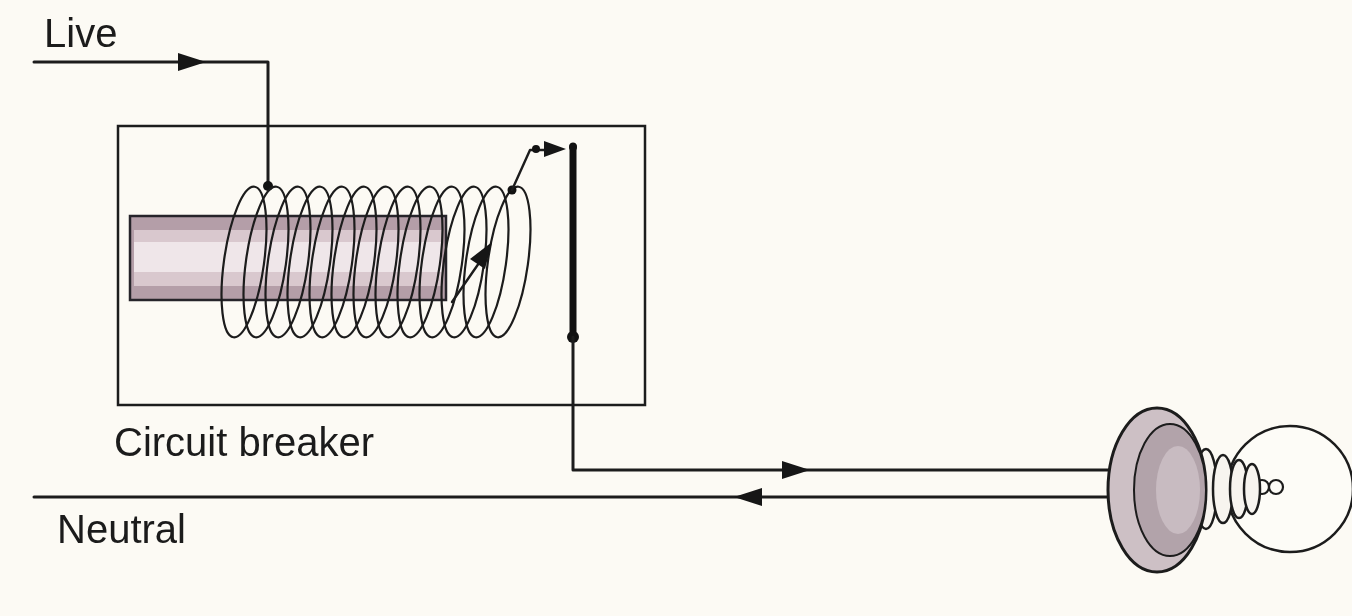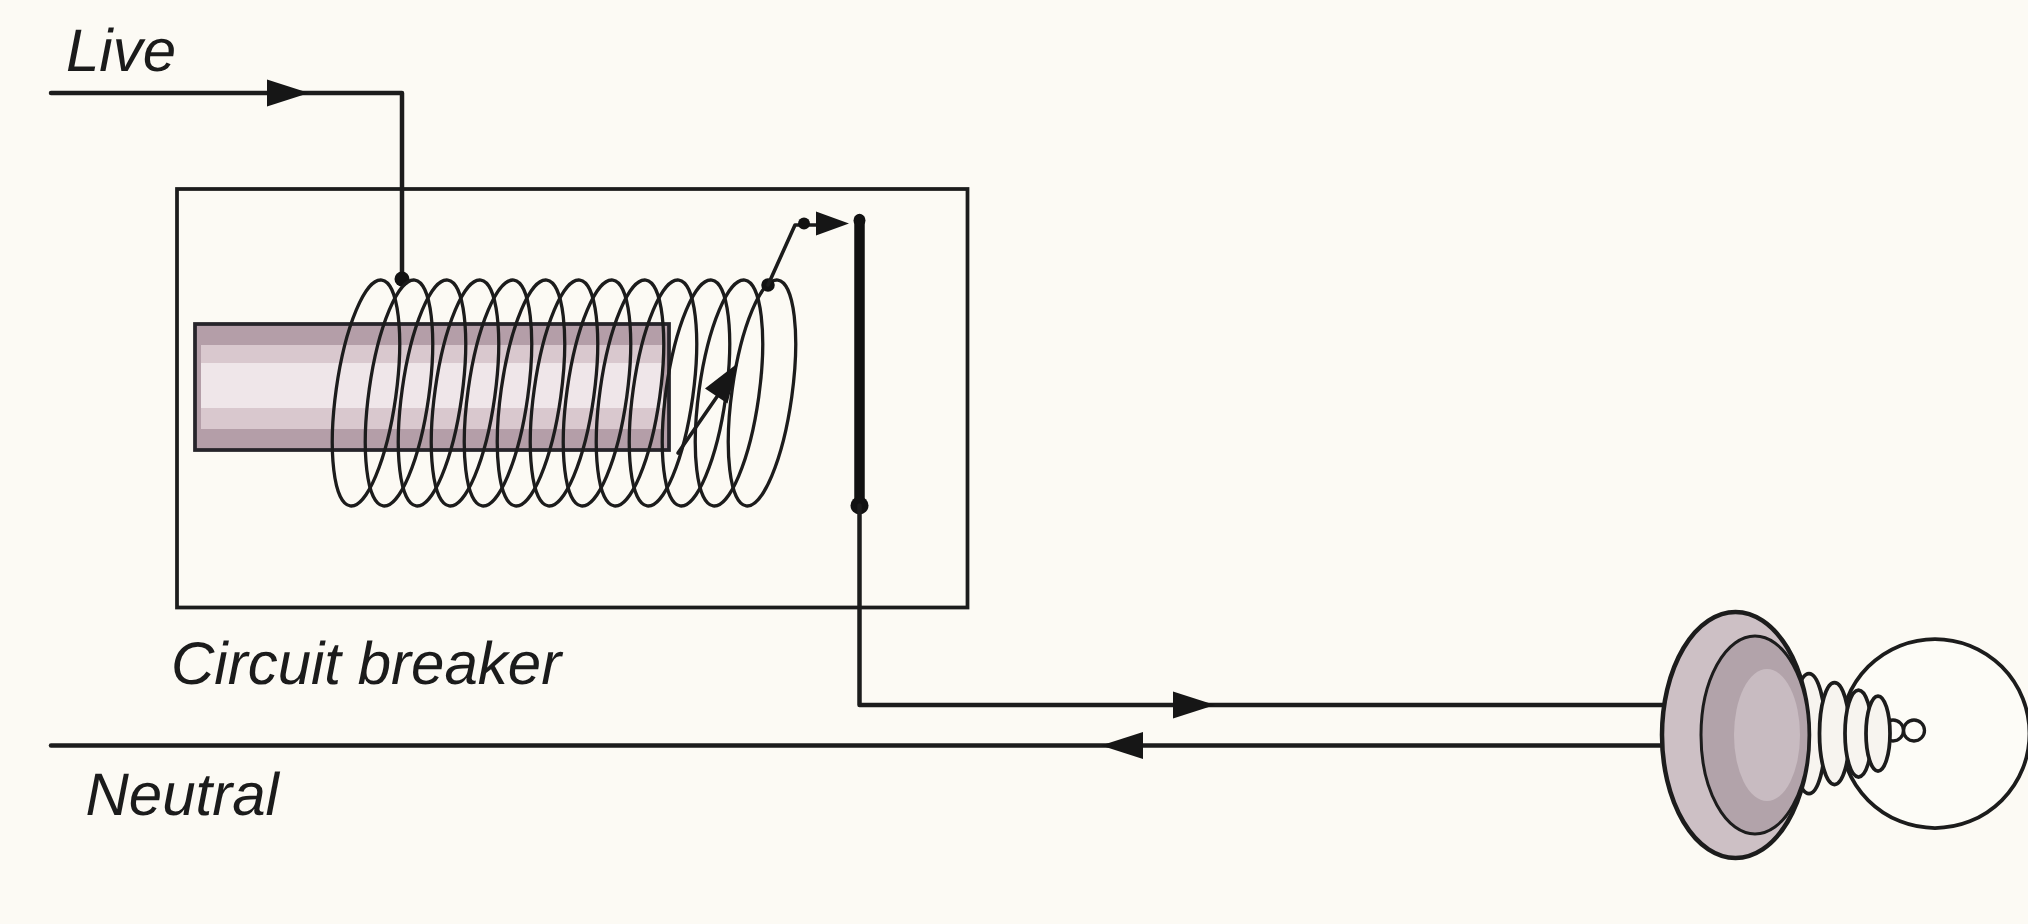--- a/index.html
+++ b/index.html
@@ -7,21 +7,20 @@
     padding: 0;
     background: #fcfaf4;
   }
   .stage {
     position: relative;
     width: 1352px;
     height: 616px;
     background: #fcfaf4;
     overflow: hidden;
     font-family: "Liberation Sans", sans-serif;
-    font-style: italic;
   }
   svg { display: block; }
   .wire   { stroke: #1c1c1c; stroke-width: 3; fill: none; stroke-linecap: round; stroke-linejoin: round; }
   .thin   { stroke-width: 2.4; }
   .loop   { stroke: #1c1c1c; stroke-width: 2.2; fill: none; }
   .outline{ stroke: #1c1c1c; stroke-width: 2.5; }
   .arrow  { fill: #161616; stroke: none; }
   .dot    { fill: #121212; stroke: none; }
   .label  { fill: #1b1b1b; font-family: "Liberation Sans", sans-serif; font-size: 40px; }
 </style>

